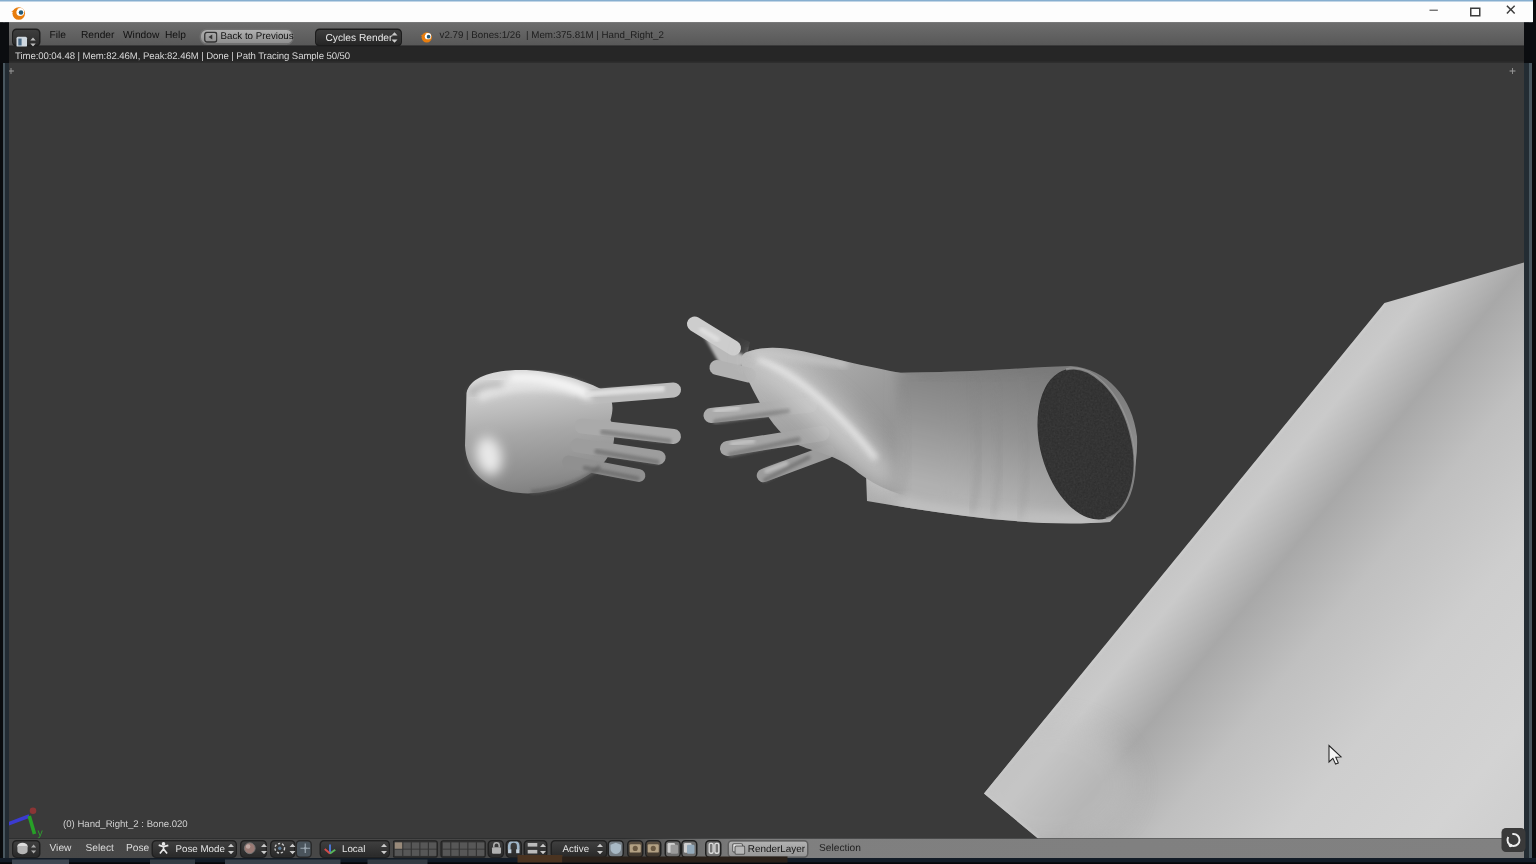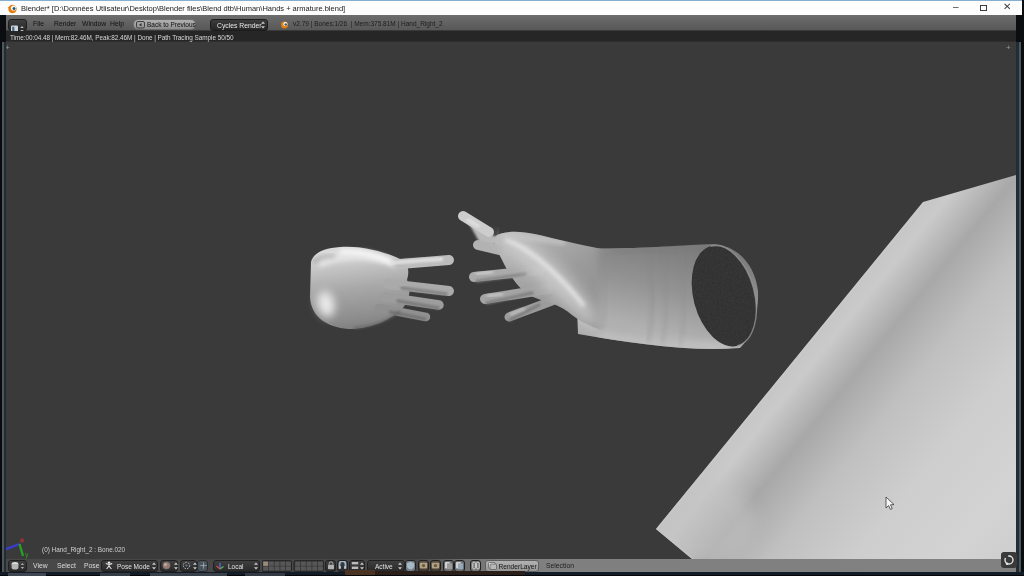--- a/index.html
+++ b/index.html
@@ -187,21 +187,20 @@
     </g>
   </svg>
 
   <div class="abs" id="titlebar"></div>
   <svg class="abs" style="left:7px;top:3px" width="11" height="11" viewBox="0 0 11 11">
     <circle cx="5.5" cy="6" r="4.2" fill="#e87d0d"></circle>
     <circle cx="6.5" cy="5" r="2.6" fill="#fff"></circle>
     <circle cx="7" cy="5.4" r="1.5" fill="#235a78"></circle>
     <path d="M0.5,4.5 L5,3 L3,5.5 Z" fill="#e87d0d"></path>
   </svg>
-  <div class="abs" id="titletext">Blender* [D:\Données Utlisateur\Desktop\Blender files\Blend dtb\Human\Hands + armature.blend]</div>
   <div class="abs winbtn" style="left:953px;">–</div>
   <div class="abs" style="left:980px;top:4.5px;width:6.5px;height:6.5px;border:1.2px solid #3c3c3c;box-sizing:border-box;"></div>
   <div class="abs winbtn" style="left:1003px;">✕</div>
 
   <div class="abs" id="menubar"></div>
   <div class="abs" style="left:8px;top:19px;width:19px;height:12px;background:linear-gradient(#3e3e3e,#2a2a2a);border:1px solid #1e1e1e;border-radius:3px;box-sizing:border-box;">
      <svg width="17" height="10" viewBox="0 0 17 10">
        <rect x="2" y="1.5" width="7" height="7" rx="1" fill="#cfd8e0"></rect>
        <rect x="3.2" y="2.7" width="2.2" height="4.6" fill="#4a6a86"></rect>
        <path d="M13,2 l1.8,2 h-3.6 Z M13,8 l1.8,-2 h-3.6 Z" fill="#bbb"></path>

